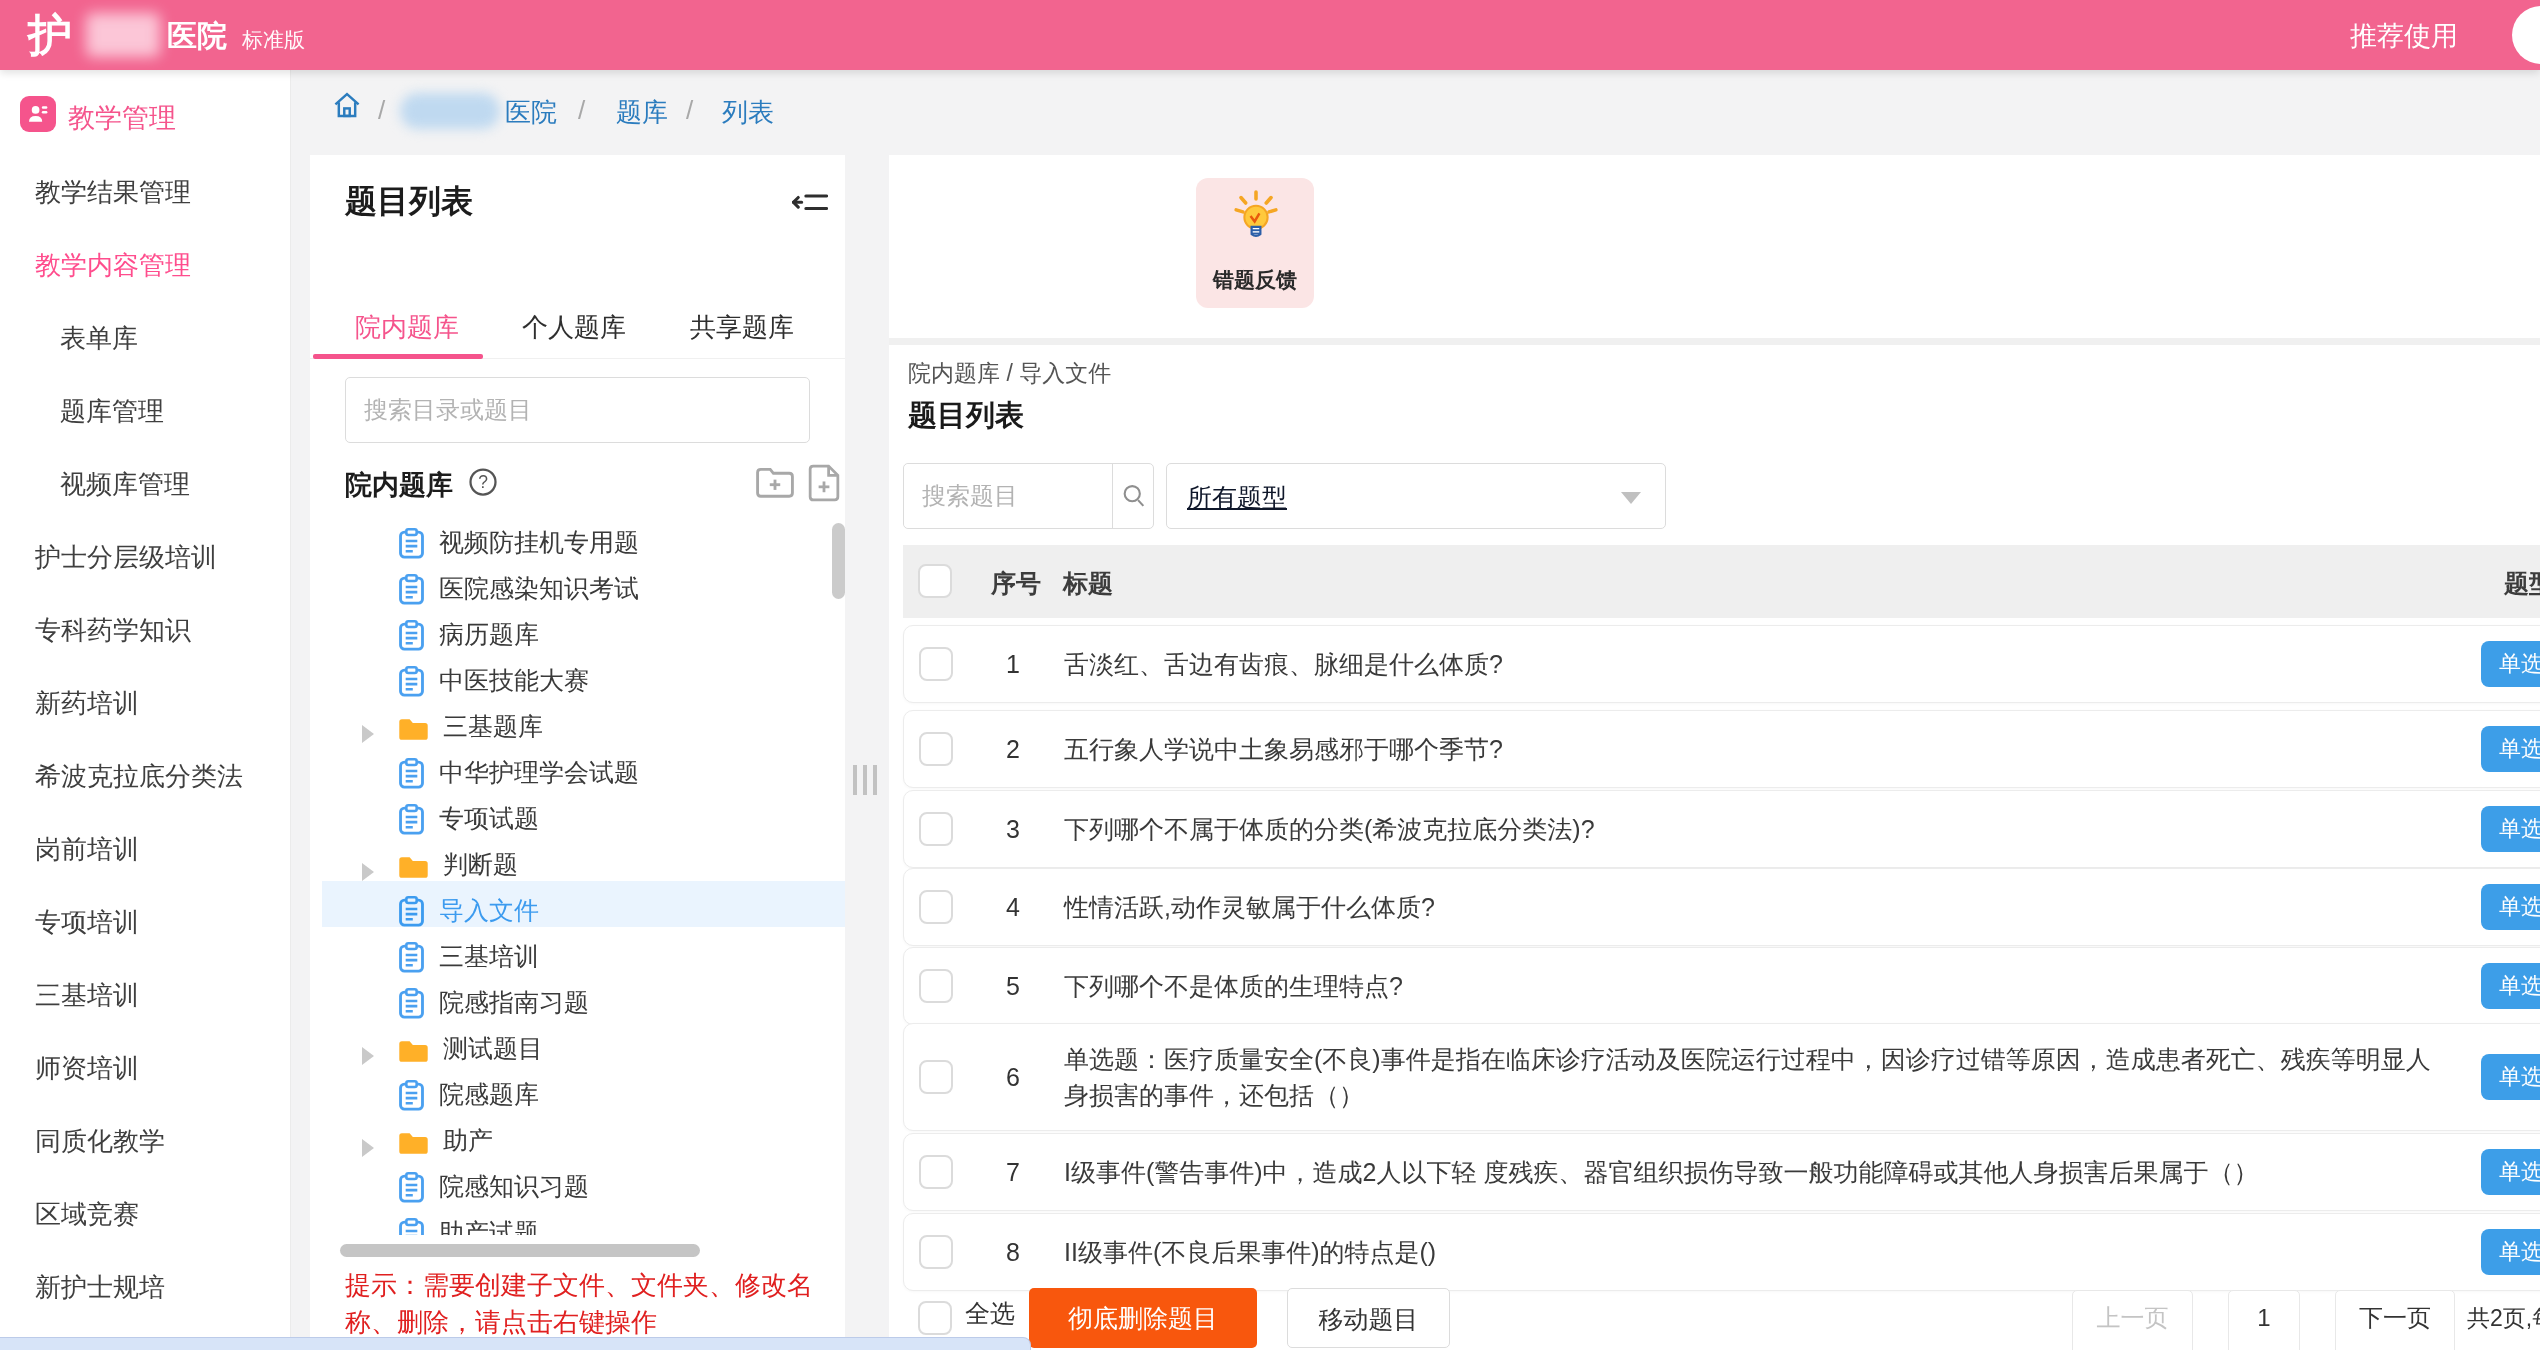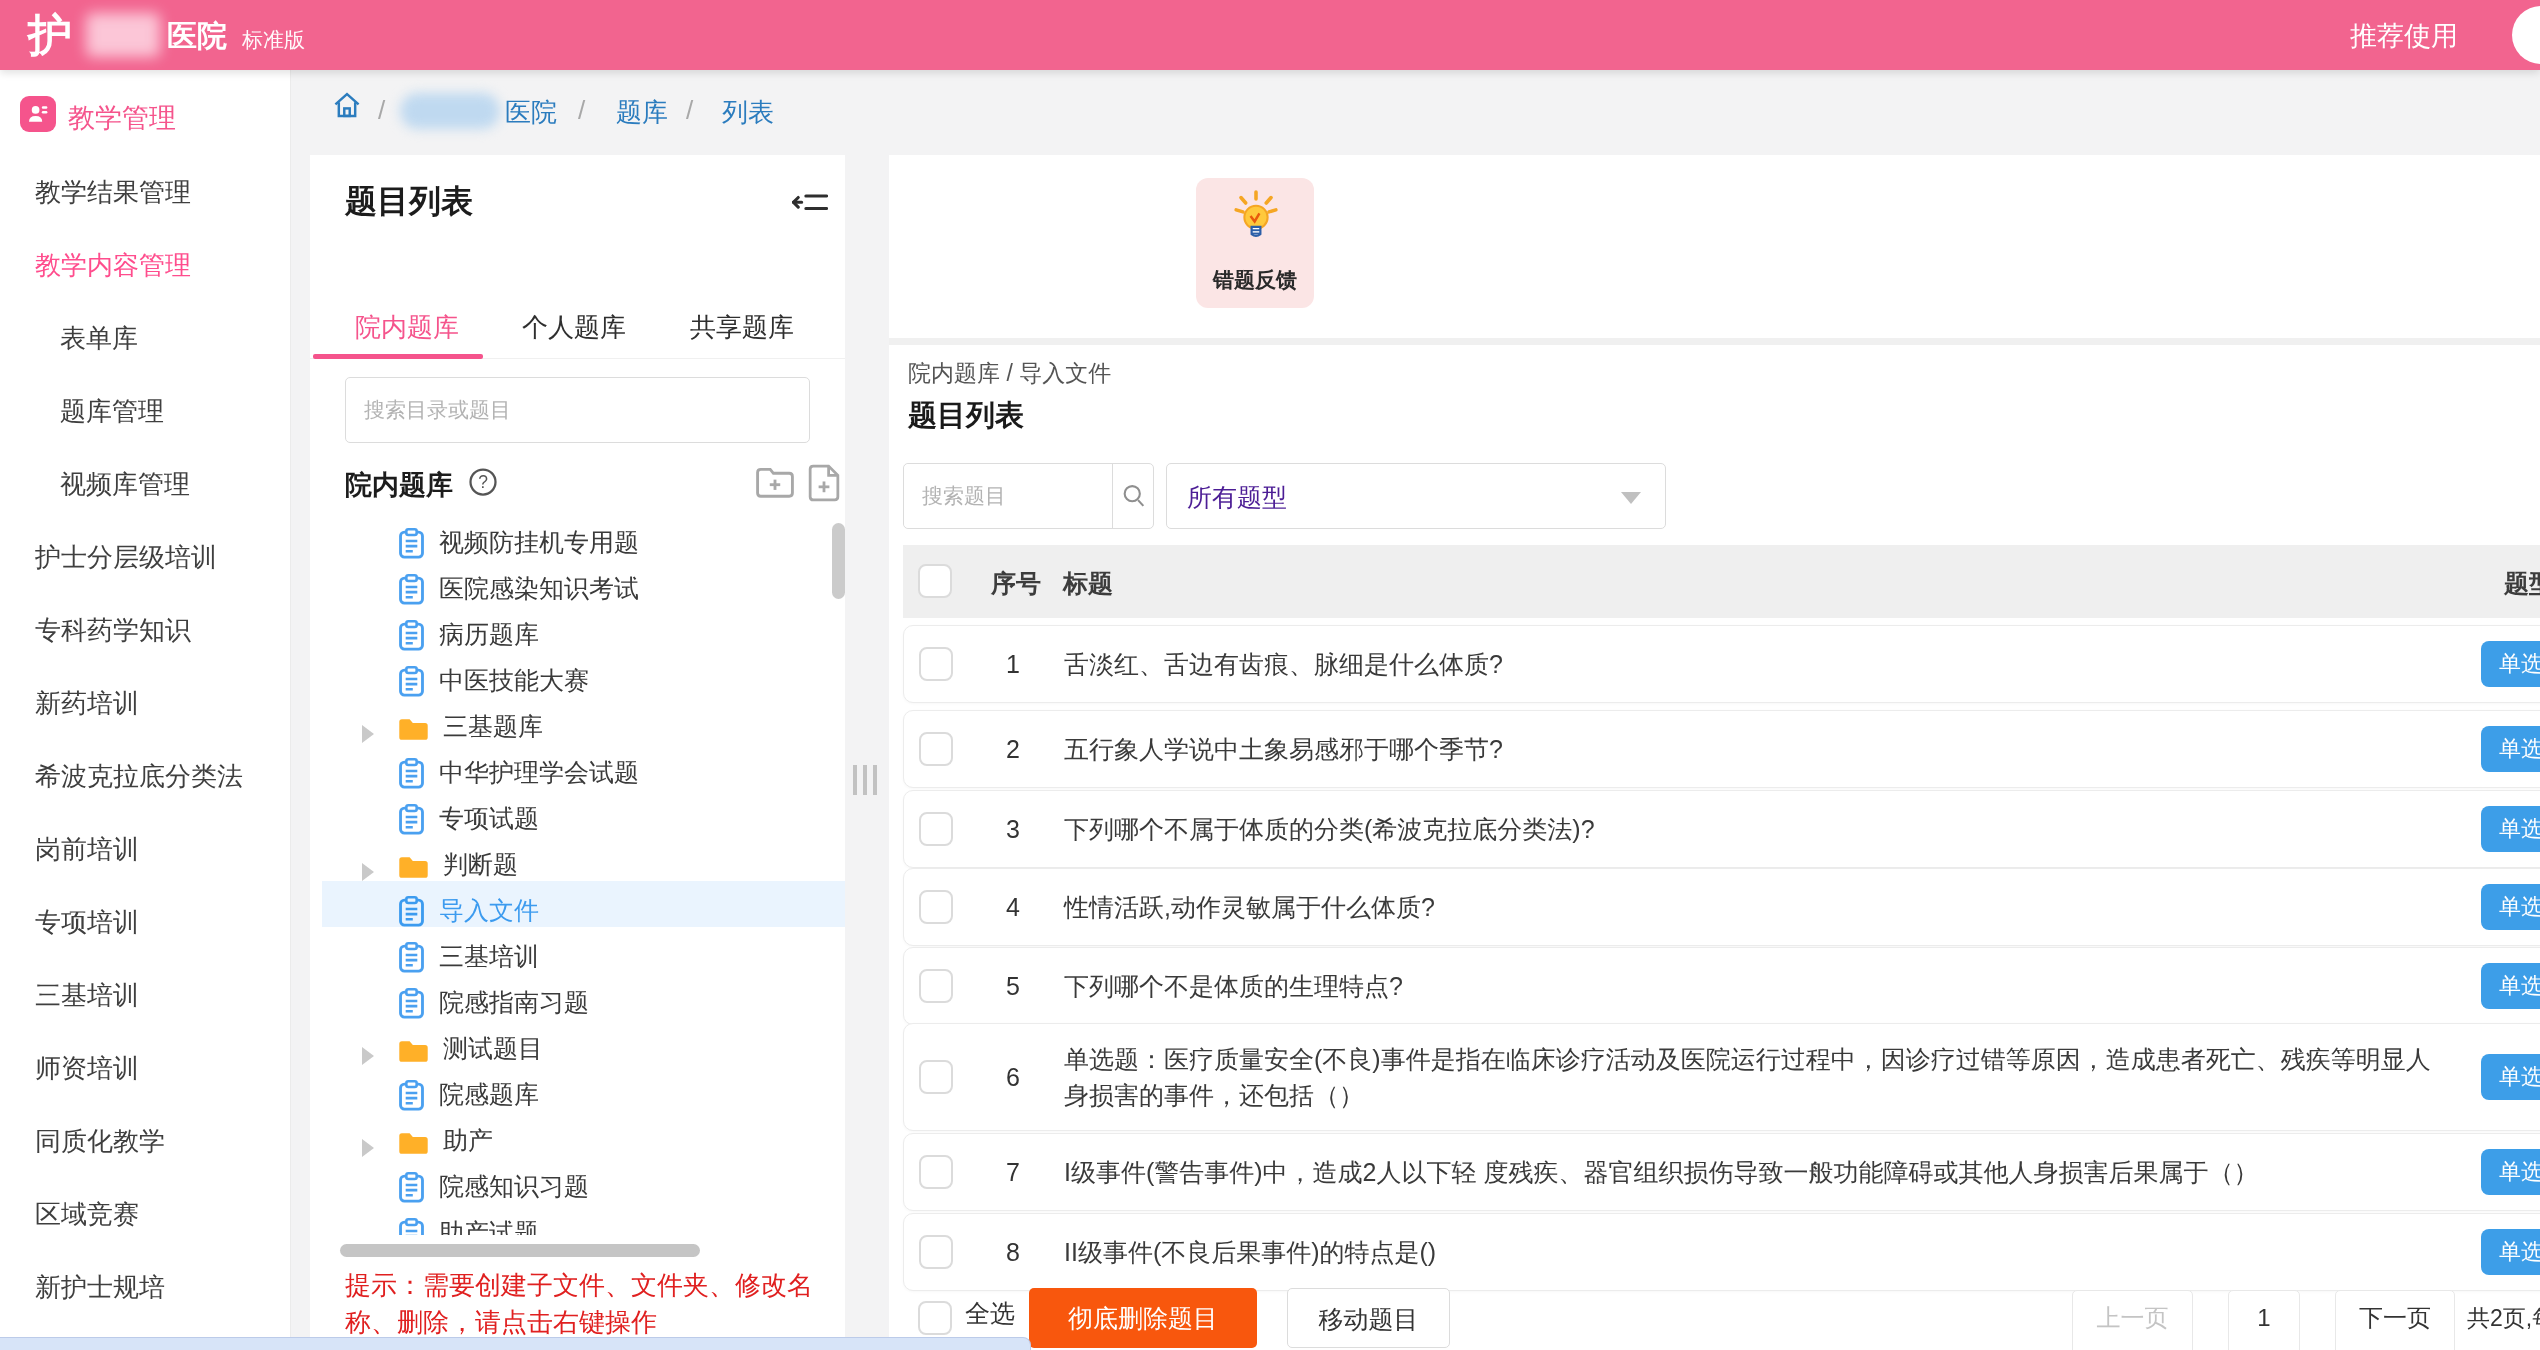--- a/index.html
+++ b/index.html
@@ -38,21 +38,21 @@
               background:#BFD9F0;filter:blur(6px);}
 
   
   #mid-panel{position:absolute;left:310px;top:155px;width:535px;height:1195px;background:#fff;}
   #mid-title{position:absolute;left:35px;top:25px;font-size:32px;font-weight:bold;color:#1C1C1C;}
   #collapse-btn{position:absolute;left:482px;top:33px;cursor:pointer;}
   .tab{position:absolute;top:155px;font-size:26px;color:#2F2F2F;cursor:pointer;}
   .tab.active{color:#F5548C;}
   #tab-underline{position:absolute;left:3px;top:199px;width:170px;height:5px;background:#F5548C;border-radius:2px;}
   #tabs-border{position:absolute;left:0;top:203px;width:535px;height:1px;background:#F0F0F0;}
-  .inp{box-sizing:border-box;border:1px solid #DCDCDC;border-radius:5px;font-size:21px;color:#0f766e;
+  .inp{box-sizing:border-box;border:1px solid #DCDCDC;border-radius:5px;font-size:24px;color:#0f766e;
        padding:0 18px;outline:none;font-family:inherit;background:#fff;}
   .inp::placeholder{color:#B3B3B3;}
   #mid-search{position:absolute;left:35px;top:222px;width:465px;height:66px;}
   #tree-title{position:absolute;left:35px;top:312px;font-size:27px;font-weight:bold;color:#1C1C1C;}
   #help-icon{position:absolute;left:158px;top:312px;cursor:pointer;}
   #add-folder{position:absolute;left:444px;top:308px;cursor:pointer;}
   #add-file{position:absolute;left:494px;top:308px;cursor:pointer;}
 
   #tree-viewport{position:absolute;left:0;top:358px;width:535px;height:722px;overflow:hidden;}
   .tree-item{position:absolute;left:12px;width:523px;height:46px;display:flex;align-items:flex-end;cursor:pointer;}
@@ -86,21 +86,21 @@
   #path2{position:absolute;left:19px;top:203px;font-size:23px;color:#555;}
   #list-title{position:absolute;left:19px;top:241px;font-size:29px;font-weight:bold;color:#1A1A1A;}
 
   #q-search-wrap{position:absolute;left:14px;top:308px;width:251px;height:66px;border:1px solid #DCDCDC;
                  border-radius:5px;box-sizing:border-box;background:#fff;}
   #q-search{position:absolute;left:0;top:0;width:208px;height:64px;border:none;border-radius:5px 0 0 5px;}
   #mag-btn{position:absolute;left:208px;top:0;width:41px;height:64px;border-left:1px solid #DCDCDC;
            display:flex;align-items:center;justify-content:center;cursor:pointer;}
   #type-filter{position:absolute;left:277px;top:308px;width:500px;height:66px;border:1px solid #DCDCDC;
                border-radius:5px;box-sizing:border-box;background:#fff;cursor:pointer;}
-  #type-filter-value{position:absolute;left:20px;top:17px;font-size:25px;color:#4c1d95;}
+  #type-filter-value{position:absolute;left:20px;top:17px;font-size:25px;color:#0f172a;text-decoration:underline;}
   #type-filter-caret{position:absolute;right:24px;top:28px;width:0;height:0;border-left:10px solid transparent;
                border-right:10px solid transparent;border-top:12px solid #C0C0C0;}
 
   #thead{position:absolute;left:14px;top:390px;width:1637px;height:73px;background:#EFEFEF;}
   .hcol{position:absolute;top:22px;font-size:25px;font-weight:600;color:#3C3C3C;white-space:nowrap;}
   .cb{position:absolute;width:34px;height:34px;border:2px solid #DBDBDB;border-radius:8px;background:#fff;
       box-sizing:border-box;cursor:pointer;}
 
   .row-card{position:absolute;left:14px;width:1655px;border:1px solid #ECECEC;border-radius:10px;background:#fff;
             box-shadow:0 1px 3px rgba(0,0,0,.03);cursor:pointer;}

